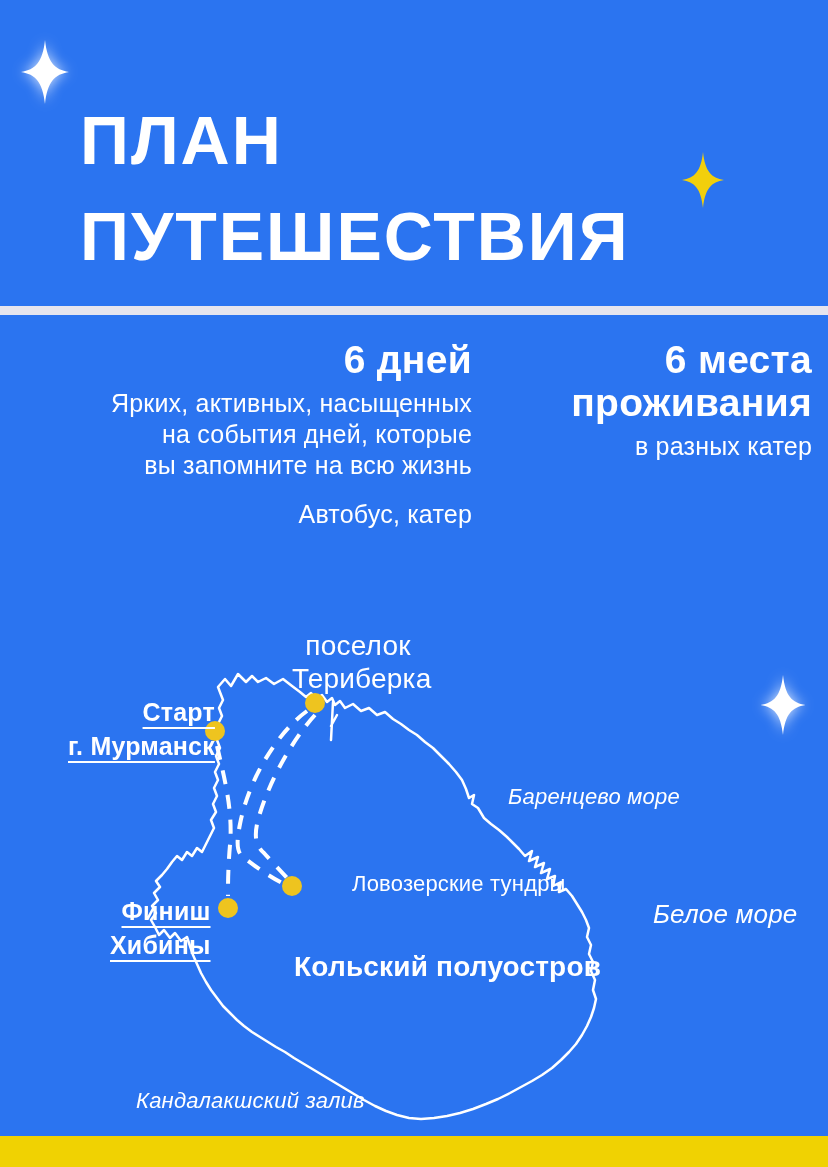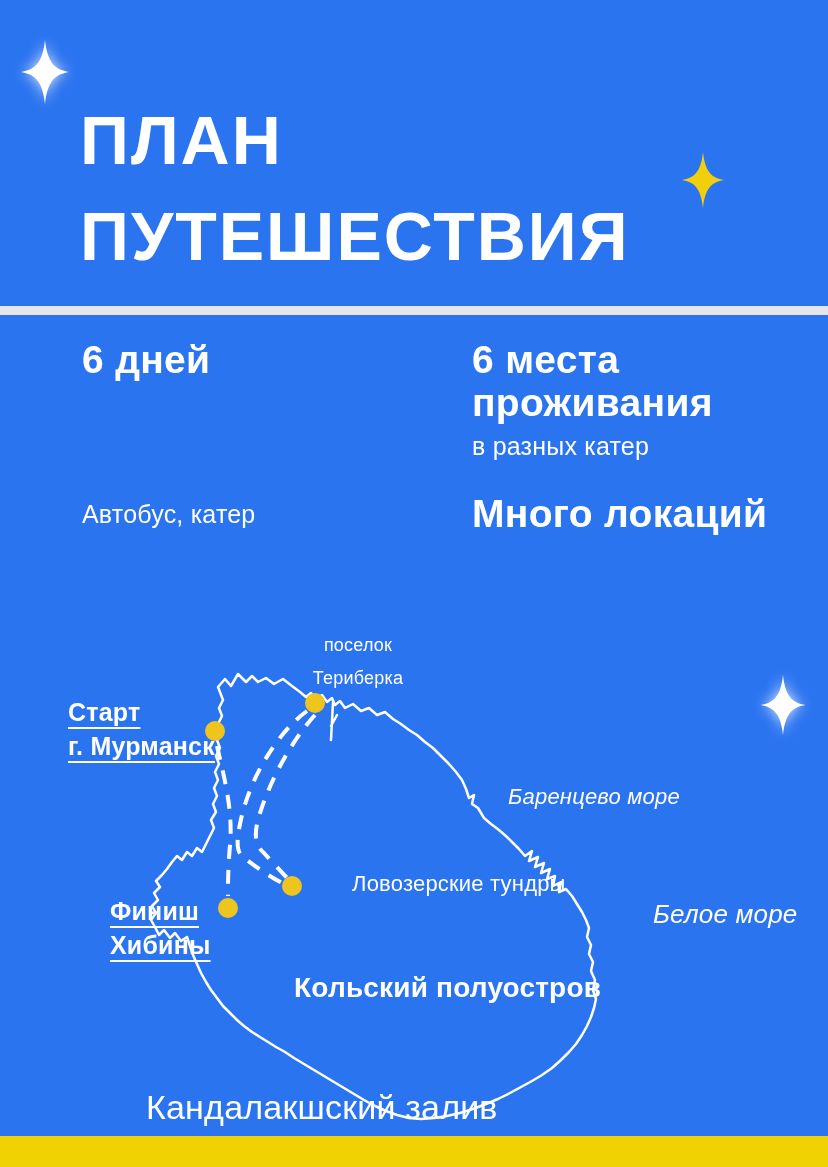--- a/index.html
+++ b/index.html
@@ -7,21 +7,21 @@
     --marker:#eec41f; --sparkle:#f2cf0c; --footer:#f0d202;
   }
   *{margin:0;padding:0;box-sizing:border-box;}
   html,body{width:828px;height:1167px;}
   body{
     position:relative;width:828px;height:1167px;overflow:hidden;
     background:var(--bg);color:var(--text);
     font-family:"Liberation Sans","DejaVu Sans",sans-serif;
   }
   .abs{position:absolute;}
-  .pre{white-space:pre-line;}
+  .pre{white-space:pre-line;text-align:right;}
 
   
   .title{
     left:80px;top:92px;width:700px;
     font-size:68px;font-weight:bold;letter-spacing:2px;
     line-height:96px;color:var(--text);
   }
 
   
   .divider{left:0;top:306px;width:828px;height:9px;background:var(--divider);}
@@ -31,30 +31,30 @@
   .stat h2{font-size:39px;font-weight:bold;line-height:43px;letter-spacing:.3px;}
   .stat p{font-size:25px;line-height:31px;margin-top:7px;letter-spacing:.2px;}
   .stat-days{left:82px;top:338px;width:390px;}
   .stat-stays{left:472px;top:338px;width:340px;}
   .stat-transport{left:82px;top:492px;width:390px;}
   .stat-locations{left:472px;top:492px;width:340px;}
 
   
   .map-svg{left:0;top:0;width:828px;height:1167px;}
   .map-label{color:var(--text);letter-spacing:.2px;}
-  .lbl-teriberka{left:292px;top:629px;width:132px;text-align:center;font-size:18px;line-height:33px;}
+  .lbl-teriberka{left:292px;top:629px;width:132px;text-align:center;font-size:28px;line-height:33px;}
   .lbl-start{left:68px;top:695px;font-size:25px;font-weight:bold;line-height:34px;
              text-decoration:underline;text-underline-offset:6px;text-decoration-thickness:2px;}
   .lbl-finish{left:110px;top:850px;font-size:25px;font-weight:bold;line-height:34px;
              text-decoration:underline;text-underline-offset:6px;text-decoration-thickness:2px;margin-top:44px;}
   .lbl-lovozero{left:312px;top:871px;font-size:22px;margin-left:40px;}
   .lbl-barents{left:508px;top:784px;font-size:22px;font-style:italic;}
   .lbl-white-sea{left:653px;top:899px;font-size:26px;font-style:italic;}
-  .lbl-peninsula{left:294px;top:972px;font-size:28px;font-weight:bold;}
-  .lbl-kandalaksha{left:146px;top:1088px;font-size:34px;}
+  .lbl-peninsula{left:294px;top:951px;font-size:28px;font-weight:bold;}
+  .lbl-kandalaksha{left:136px;top:1088px;font-size:22px;font-style:italic;}
 
   
   .sparkle{display:block;}
   .sparkle.white path{fill:#ffffff;}
   .sparkle.yellow path{fill:var(--sparkle);}
   .glow{filter:drop-shadow(0 0 7px rgba(255,255,255,.85));}
   .sp1{left:13px;top:32px;}
   .sp2{left:675px;top:148px;}
   .sp3{left:753px;top:663px;}
 
@@ -79,31 +79,33 @@
   <path d="M0 -40 C3 -12, 12 -3, 30 0 C12 3, 3 12, 0 40 C-3 12, -12 3, -30 0 C-12 -3, -3 -12, 0 -40 Z"></path>
 </svg>
 
 <h1 class="abs title"><span>ПЛАН</span><br>
 <span>ПУТЕШЕСТВИЯ</span></h1>
 
 <div class="abs divider"></div>
 
 <div class="abs stat stat-days">
   <h2 class="pre">6 дней</h2>
+  <p class="pre">Ярких, активных, насыщенных
+на события дней, которые
+вы запомните на всю жизнь</p>
 </div>
 <div class="abs stat stat-stays">
   <h2 class="pre">6 места
 проживания</h2>
   <p class="pre">в разных катер</p>
 </div>
 <div class="abs stat stat-transport">
   <p class="pre">Автобус, катер</p>
 </div>
 <div class="abs stat stat-locations">
-  <h2 class="pre">Много локаций</h2>
 </div>
 
 <svg class="abs map-svg" viewBox="0 0 828 1167" width="828" height="1167">
   <polygon class="coast" points="
     218,687 225,679 231,686 238,674 246,682 252,676 258,682 266,678 274,684 283,679 292,686
     300,692 306,697 311,693 316,699 322,695 327,702 332,698 335,705 340,701 345,708 353,704
     361,711 369,708 377,715 385,712 393,719 401,724 409,730 417,735 425,742 433,748 441,756
     449,764 456,772 462,780 466,789 469,798 474,795 472,804 478,808 484,818 491,824 499,830
     507,837 513,843 519,849 525,856 532,851 529,861 538,857 535,867 544,863 541,873 550,869
     547,879 555,876 553,886 561,882 559,892 566,889 572,896 577,904 582,912 586,920 589,928

